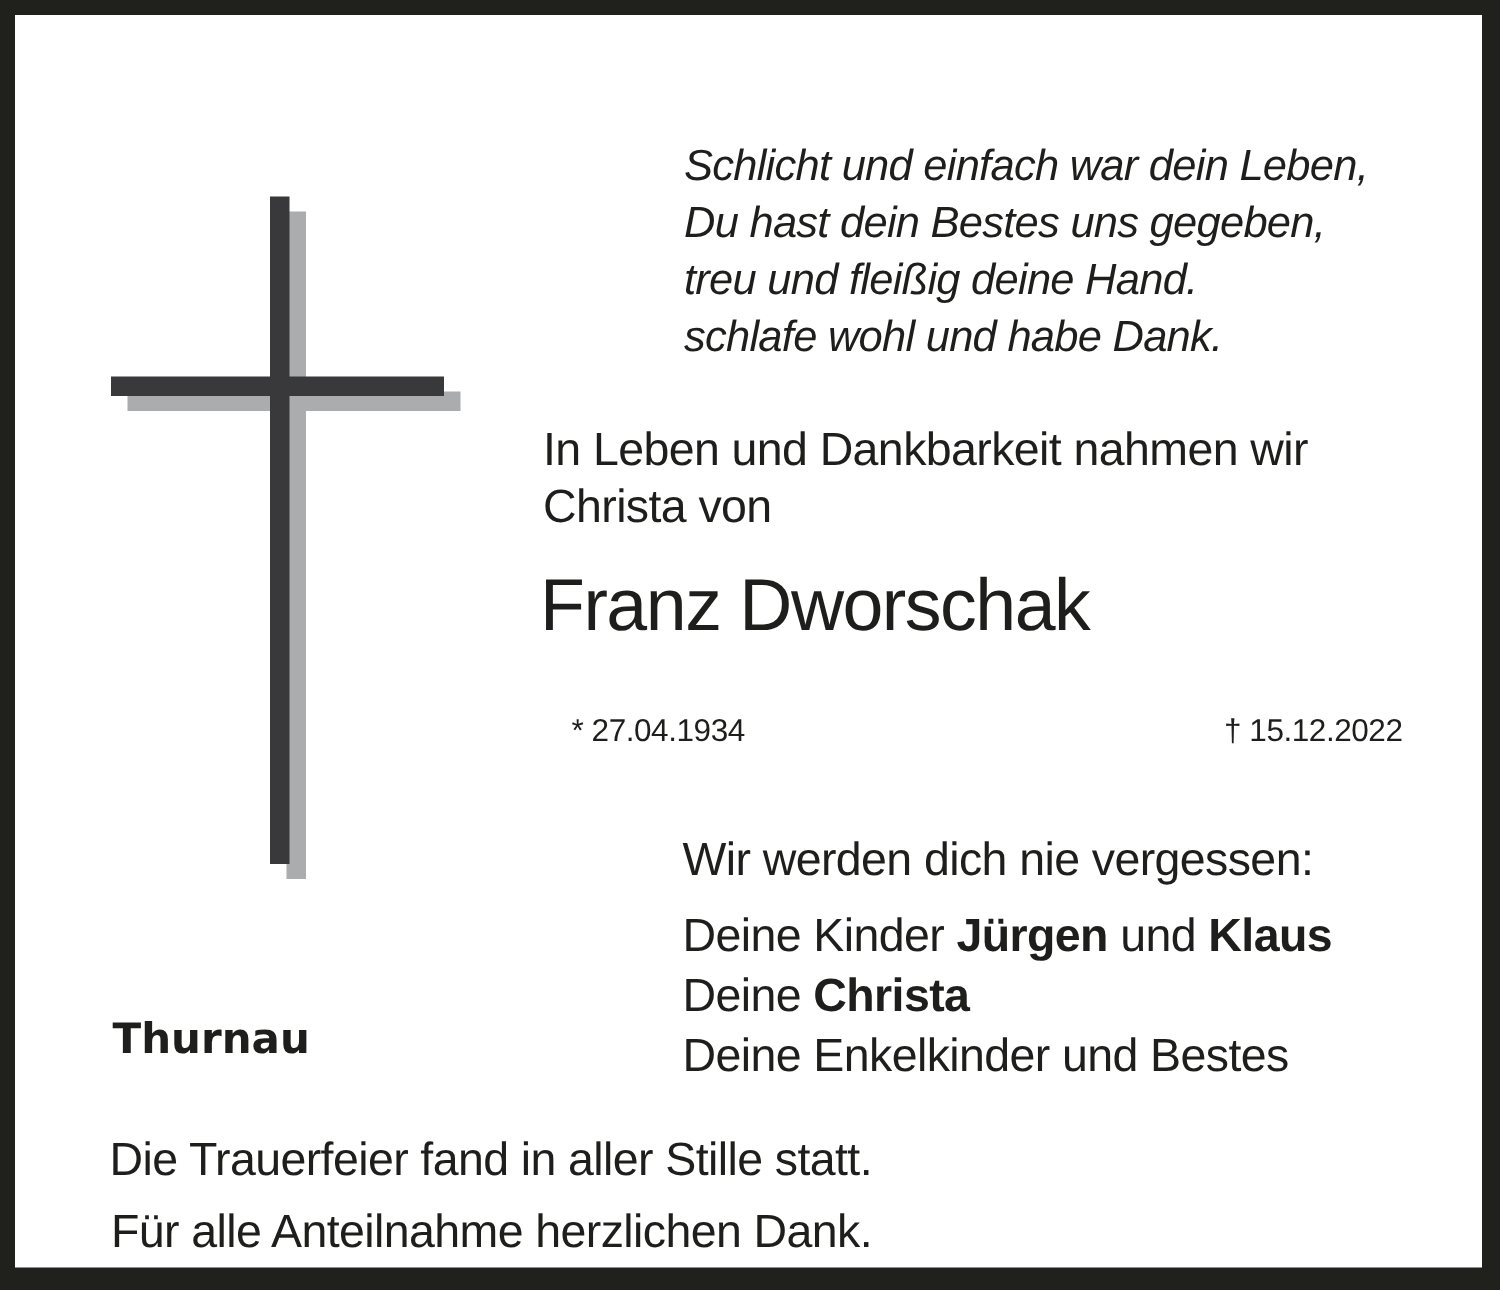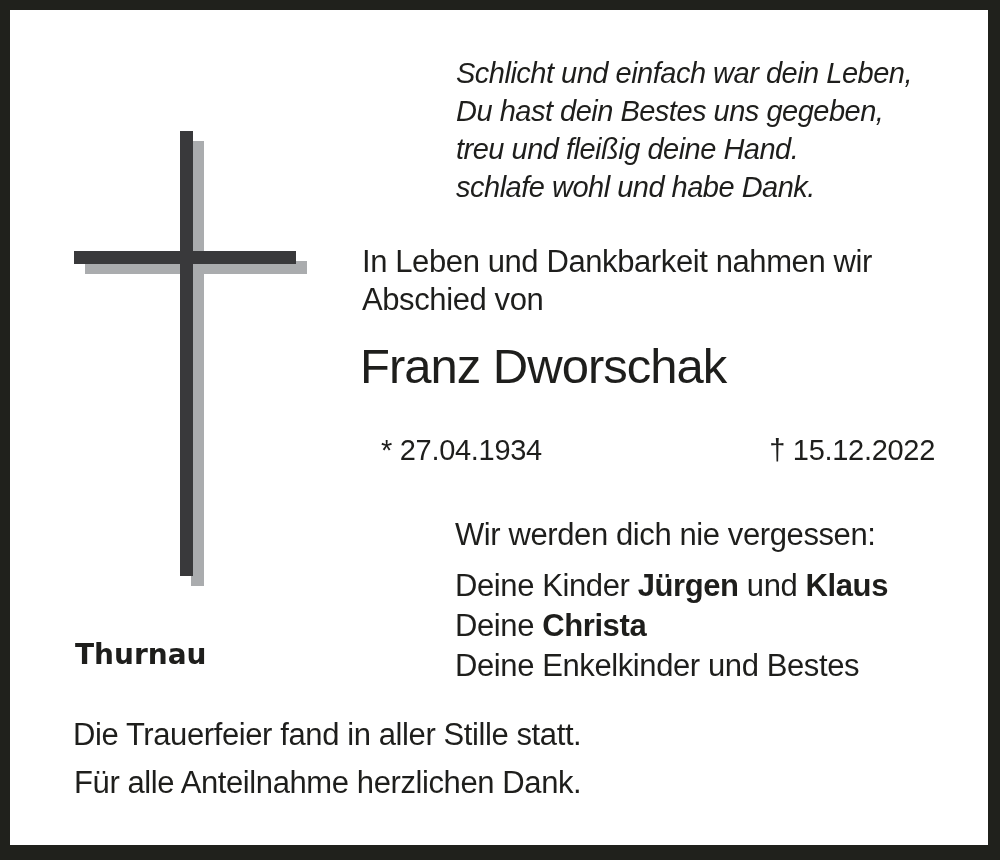--- a/index.html
+++ b/index.html
@@ -22,41 +22,41 @@
     left:10px; top:10px; right:12px; bottom:15px;
     background:var(--card);
   }
   
   .bar{position:absolute;}
   .cross-shadow-v{left:191px; top:141px; width:13px; height:445px; background:var(--cross-shadow);}
   .cross-shadow-h{left:85px;  top:261px; width:222px; height:13px; background:var(--cross-shadow);}
   .cross-dark-v  {left:180px; top:131px; width:13px; height:445px; background:var(--cross-dark);}
   .cross-dark-h  {left:74px;  top:251px; width:222px; height:13px; background:var(--cross-dark);}
   
-  .block{position:absolute; white-space:nowrap;}
+  .block{position:absolute; white-space:nowrap;margin-top:38px;}
   .poem{
     left:456px; top:54px;
     font-style:italic;
     font-size:29px; line-height:38px;
     letter-spacing:-0.5px;
   }
   .intro{
     left:362px; top:243px;
     font-size:31px; line-height:38px;
     letter-spacing:-0.4px;
   }
   .deceased-name{
     left:360px; top:326px;
     font-size:49px; line-height:80px;
     font-weight:400;
     letter-spacing:-1px;
   }
   .dates{
     left:381px; top:433px; width:554px;
-    font-size:29px; line-height:34px;
+    font-size:21px; line-height:34px;
     display:flex; justify-content:space-between;
     letter-spacing:-0.3px;
   }
   .remembrance{
     left:455px; top:515px;
     font-size:31px; line-height:40px;
     letter-spacing:-0.4px;
   }
   .remembrance .heading{margin-bottom:11px;}
   .remembrance b{font-weight:700;}
@@ -88,21 +88,21 @@
 
 <div class="block poem">
   <div>Schlicht und einfach war dein Leben,</div>
   <div>Du hast dein Bestes uns gegeben,</div>
   <div>treu und fleißig deine Hand.</div>
   <div>schlafe wohl und habe Dank.</div>
 </div>
 
 <div class="block intro">
   <div>In Leben und Dankbarkeit nahmen wir</div>
-  <div>Abschied von</div>
+  <div>Christa von</div>
 </div>
 
 <div class="block deceased-name">Franz Dworschak</div>
 
 <div class="block dates">
   <span>* 27.04.1934</span>
   <span>† 15.12.2022</span>
 </div>
 
 <div class="block remembrance">

